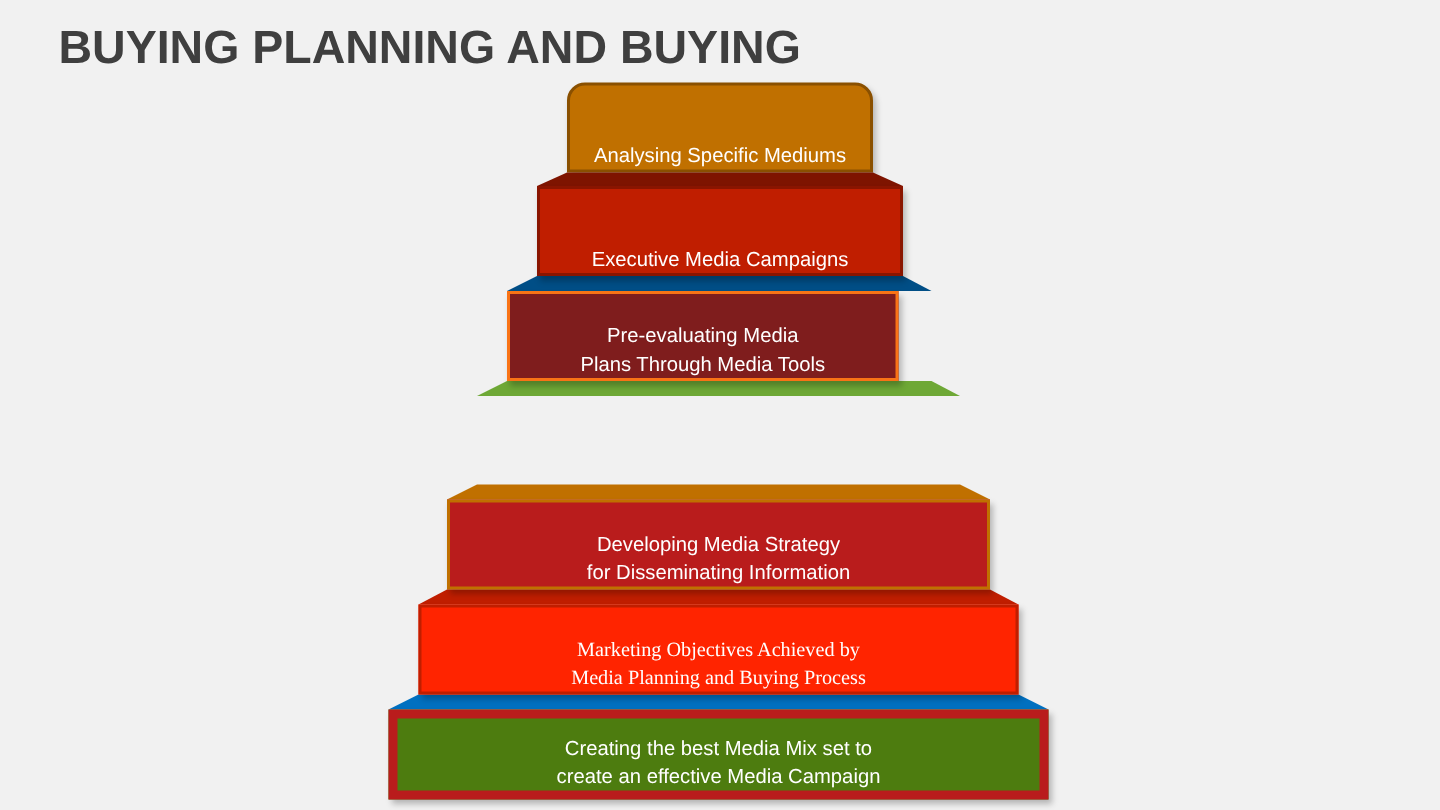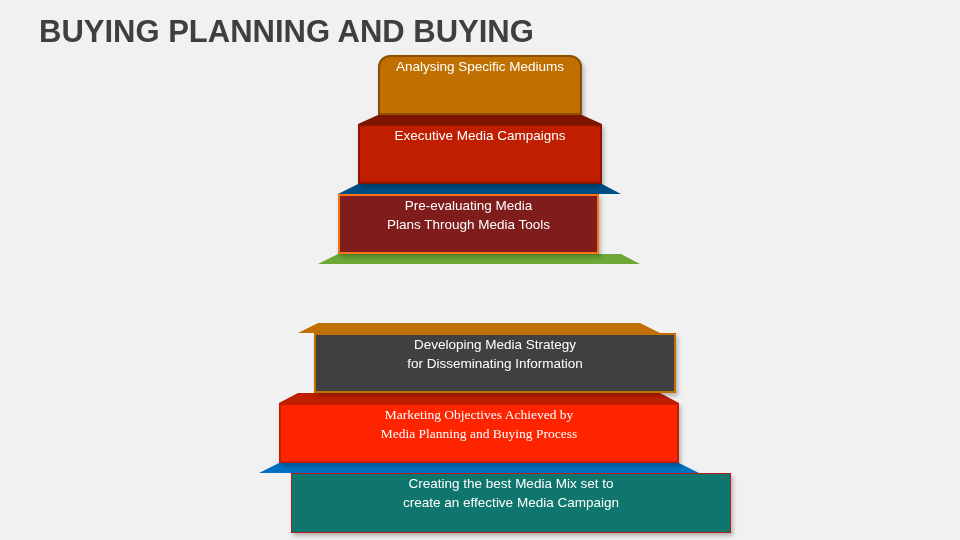--- a/index.html
+++ b/index.html
@@ -1,20 +1,20 @@
 <!DOCTYPE html>
 <html><head>
 <meta charset="utf-8">
 <style>
   html, body { margin:0; padding:0; }
   body { width:960px; height:540px; background:#f1f1f1; position:relative; overflow:hidden; font-family:"Liberation Sans", sans-serif; }
   .title { position:absolute; left:39px; top:14px; font-size:31px; font-weight:bold; color:#3f3f3f; letter-spacing:0px; }
   .diagram { position:absolute; left:0; top:0; width:960px; height:540px; }
   .bevel { position:absolute; left:0; top:0; }
-  .front { position:absolute; display:flex; align-items:flex-start; justify-content:center; text-align:center; color:#fff; font-size:13.5px; line-height:19px; box-sizing:border-box; box-shadow:2px 3px 4px rgba(0,0,0,0.25); }
+  .front { position:absolute; display:flex; align-items:flex-end; justify-content:center; text-align:center; color:#fff; font-size:13.5px; line-height:19px; box-sizing:border-box; box-shadow:2px 3px 4px rgba(0,0,0,0.25); }
   .front span { white-space:pre-line; }
 </style>
 </head>
 <body>
 
 <div class="title">BUYING PLANNING AND BUYING</div>
 
 <div class="diagram">
 
   <div class="front" style="left:378px; top:55px; width:204px; height:60px; background:#c07000; border:2px solid #8a5000; border-radius:12px 12px 0 0;">
@@ -33,27 +33,27 @@
   <div class="front" style="left:358px; top:124px; width:244px; height:60px; background:#c01e00; border:2px solid #8a1500;">
     <span>Executive Media Campaigns</span>
   </div>
 
   <div class="front" style="left:338px; top:194px; width:261px; height:60px; background:#7f1d1d; border:2px solid #f97316;">
     <span>Pre-evaluating Media
 Plans Through Media Tools</span>
   </div>
 
 
-  <div class="front" style="left:314px; top:333px; width:362px; height:60px; background:#404040; border:2px solid #c07000;">
+  <div class="front" style="left:298px; top:333px; width:362px; height:60px; background:#b91c1c; border:2px solid #c07000;">
     <span>Developing Media Strategy
 for Disseminating Information</span>
   </div>
 
   <div class="front" style="left:279px; top:403px; width:400px; height:60px; background:#ff2400; border:2px solid #c01e00;font-family:Liberation Serif, serif;">
     <span>Marketing Objectives Achieved by
 Media Planning and Buying Process</span>
   </div>
 
-  <div class="front" style="left:259px; top:473px; width:440px; height:60px; background:#0f766e; border:1px solid #b91c1c;margin-left:32px;">
+  <div class="front" style="left:259px; top:473px; width:440px; height:60px; background:#4d7c0f; border:6px solid #b91c1c;">
     <span>Creating the best Media Mix set to
 create an effective Media Campaign</span>
   </div>
 </div>
 
 </body></html>

